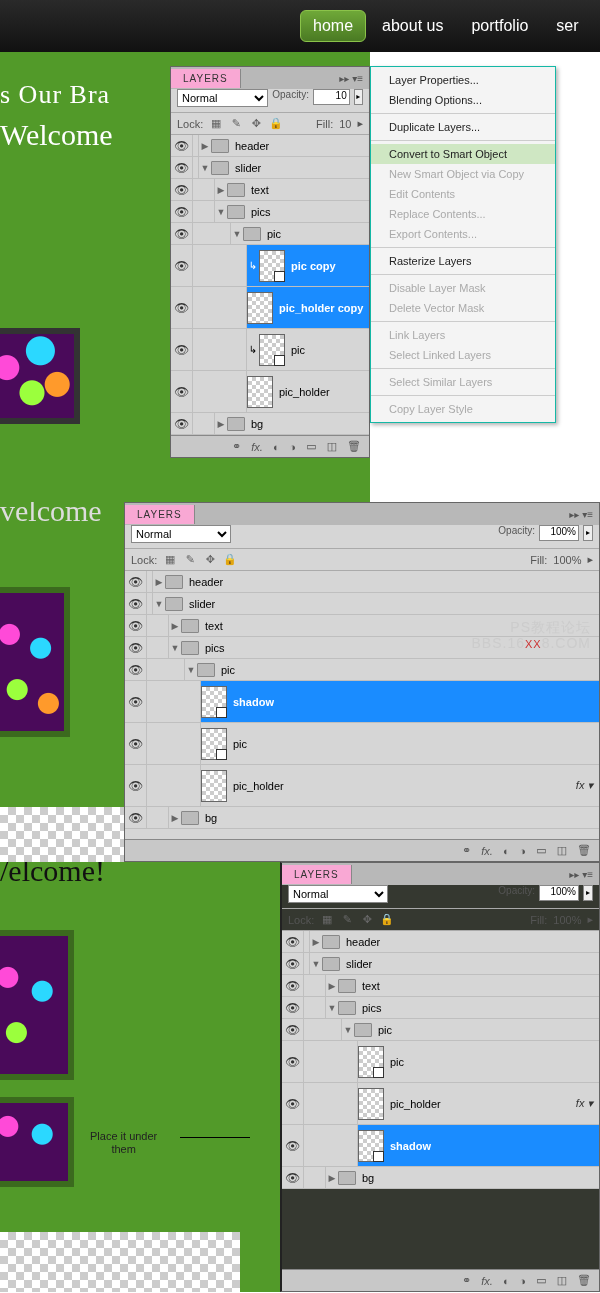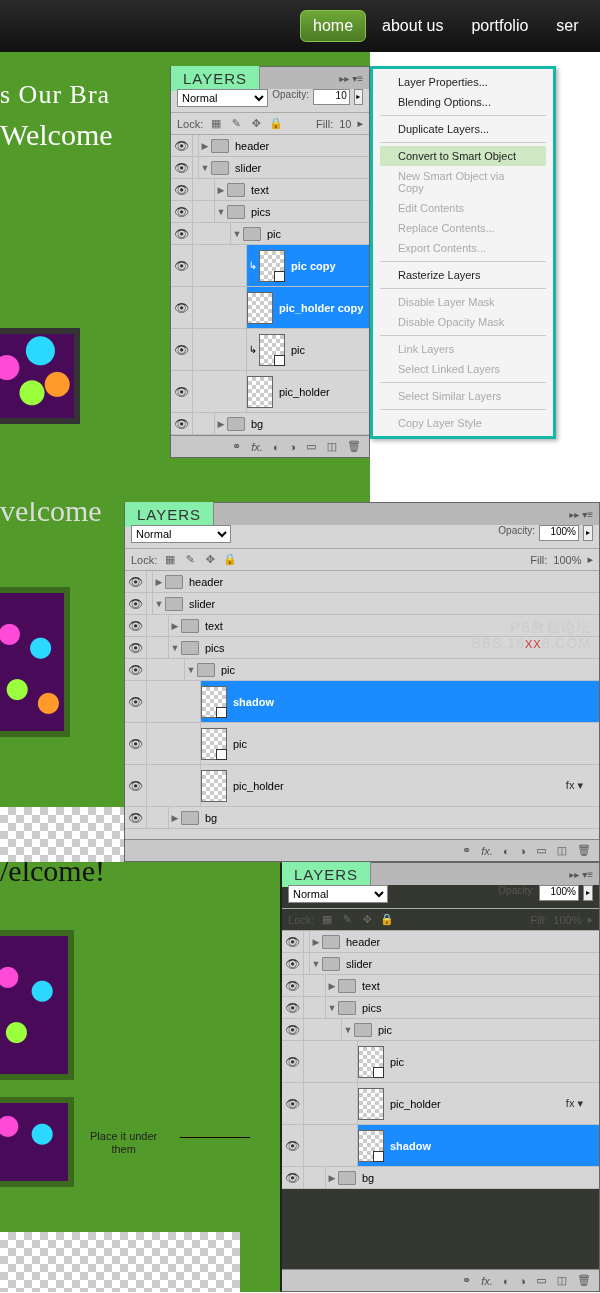--- a/index.html
+++ b/index.html
@@ -19,44 +19,44 @@
 .checker{position:absolute;left:0;bottom:0;width:140px;height:55px;background-image:linear-gradient(45deg,#ccc 25%,transparent 25%),linear-gradient(-45deg,#ccc 25%,transparent 25%),linear-gradient(45deg,transparent 75%,#ccc 75%),linear-gradient(-45deg,transparent 75%,#ccc 75%);background-size:16px 16px;background-position:0 0,0 8px,8px -8px,-8px 0;background-color:#fff}
 .row3{height:430px;display:flex}
 .row3 .gc{width:280px;height:100%;position:relative}
 .row3 .bokeh3{position:absolute;top:68px;left:-24px;width:98px;height:150px;border:6px solid #3b6a1e;background:radial-gradient(circle at 30% 30%,#ff4ad8 0 10px,transparent 11px),radial-gradient(circle at 70% 40%,#2bd8ff 0 10px,transparent 11px),radial-gradient(circle at 40% 70%,#9bff3d 0 10px,transparent 11px),#4a0a5a}
 .row3 .bokeh4{position:absolute;top:235px;left:-24px;width:98px;height:90px;border:6px solid #3b6a1e;background:radial-gradient(circle at 30% 30%,#ff4ad8 0 10px,transparent 11px),radial-gradient(circle at 70% 40%,#2bd8ff 0 10px,transparent 11px),#4a0a5a}
 .row3 .checker3{position:absolute;left:0;bottom:0;width:240px;height:60px;background-image:linear-gradient(45deg,#ccc 25%,transparent 25%),linear-gradient(-45deg,#ccc 25%,transparent 25%),linear-gradient(45deg,transparent 75%,#ccc 75%),linear-gradient(-45deg,transparent 75%,#ccc 75%);background-size:16px 16px;background-position:0 0,0 8px,8px -8px,-8px 0;background-color:#fff}
 .anno{position:absolute;top:268px;left:90px;font-size:12px;color:#222;text-align:center;line-height:13px}
 .anno .line{position:absolute;top:7px;left:90px;width:70px;height:1px;background:#000}
 .layers-panel{background:#d6d6d6;border:1px solid #666;display:flex;flex-direction:column}
 .lp-tab{height:22px;background:#b8b8b8;display:flex;align-items:center}
-.lp-tab .tab{background:#86efac;padding:4px 12px;font-size:15px;letter-spacing:1px;color:#333;border-right:1px solid #888}
+.lp-tab .tab{background:#f9a8d4;padding:4px 12px;font-size:10px;letter-spacing:1px;color:#333;border-right:1px solid #888}
 .lp-tab .menu{margin-left:auto;padding:4px 6px;color:#555;font-size:10px}
 .lp-ctrl{height:24px;display:flex;align-items:flex-start;padding:0 6px;gap:4px;border-bottom:1px solid #aaa}
 .lp-ctrl select{font-size:11px;height:18px;width:100px;background:#fff;border:1px solid #888}
 .lp-ctrl .lbl{font-size:10px;color:#555}
 .lp-ctrl .inp{width:40px;height:16px;font-size:10px;border:1px solid #888;background:#fff;text-align:right;padding-right:2px}
 .lp-ctrl .arr{width:10px;height:16px;background:#eee;border:1px solid #888;font-size:8px;text-align:center;line-height:14px}
 .lp-lock{height:22px;display:flex;align-items:center;padding:0 6px;gap:6px;border-bottom:1px solid #aaa;font-size:10px;color:#555}
 .lp-lock .ic{width:14px;height:14px;display:inline-flex;align-items:center;justify-content:center;font-size:11px;color:#666}
 .layer-row{display:flex;align-items:center;height:22px;border-bottom:1px solid #bfbfbf;background:#d6d6d6}
 .layer-row.tall{height:42px}
 .layer-row.sel{background:#1a8cff;color:#fff}
 .layer-row .eye{width:22px;height:100%;display:flex;align-items:center;justify-content:center;border-right:1px solid #bfbfbf;font-size:12px;color:#333}
 .layer-row.sel .eye{color:#333;background:#d6d6d6;border-right:1px solid #bfbfbf}
 .layer-row .sp{height:100%;border-right:1px solid #bfbfbf}
 .layer-row .tri{width:12px;font-size:9px;color:#666;text-align:center;cursor:pointer}
 .layer-row .fold{width:18px;height:14px;background:#bbb;border:1px solid #888;border-radius:1px}
 .layer-row .thumb{width:26px;height:32px;border:1px solid #666;background-image:linear-gradient(45deg,#ccc 25%,transparent 25%),linear-gradient(-45deg,#ccc 25%,transparent 25%),linear-gradient(45deg,transparent 75%,#ccc 75%),linear-gradient(-45deg,transparent 75%,#ccc 75%);background-size:8px 8px;background-position:0 0,0 4px,4px -4px,-4px 0;background-color:#fff;position:relative;flex-shrink:0}
 .layer-row .thumb.smart::after{content:"";position:absolute;bottom:-1px;right:-1px;width:9px;height:9px;background:#fff;border:1px solid #333}
 .layer-row .nm{padding-left:6px;font-size:11px}
 .layer-row.sel .nm{color:#fff;font-weight:bold;}
-.layer-row .fx{margin-left:auto;margin-right:16px;font-size:11px;color:#333}
+.layer-row .fx{margin-left:auto;margin-right:6px;font-style:italic;font-size:11px;color:#333}
 .lp-foot{height:22px;background:#c8c8c8;border-top:1px solid #888;display:flex;align-items:center;justify-content:flex-end;gap:10px;padding:0 8px;color:#555;font-size:11px}
-.ctx-menu{position:absolute;background:#f4f4f4;border:3px solid #14b8a6;box-shadow:2px 2px 4px rgba(0,0,0,.3);padding:3px 7px;width:186px}
+.ctx-menu{position:absolute;background:#f4f4f4;border:1px solid #14b8a6;box-shadow:2px 2px 4px rgba(0,0,0,.3);padding:3px 0;width:186px}
 .ctx-menu .mi{padding:4px 18px;font-size:11px;color:#222;cursor:pointer}
 .ctx-menu .mi.dis{color:#aaa}
 .ctx-menu .mi.hov{background:#cfe7c3}
 .ctx-menu .sep{height:1px;background:#ccc;margin:3px 0}
 .wm{position:absolute;right:8px;top:116px;color:rgba(200,200,200,.7);font-size:14px;text-align:right;line-height:16px;letter-spacing:1px}
 .wm .r{color:#c33}
 .dark-right{background:#353830;border-left:2px solid #222}
 </style>
 </head>
 <body>
@@ -181,21 +181,21 @@
       <div class="sep"></div>
       <div class="mi hov">Convert to Smart Object</div>
       <div class="mi dis">New Smart Object via Copy</div>
       <div class="mi dis">Edit Contents</div>
       <div class="mi dis">Replace Contents...</div>
       <div class="mi dis">Export Contents...</div>
       <div class="sep"></div>
       <div class="mi">Rasterize Layers</div>
       <div class="sep"></div>
       <div class="mi dis">Disable Layer Mask</div>
-      <div class="mi dis">Disable Opacity Mask</div>
+      <div class="mi dis">Delete Vector Mask</div>
       <div class="sep"></div>
       <div class="mi dis">Link Layers</div>
       <div class="mi dis">Select Linked Layers</div>
       <div class="sep"></div>
       <div class="mi dis">Select Similar Layers</div>
       <div class="sep"></div>
       <div class="mi dis">Copy Layer Style</div>
     </div>
 </div>
 

